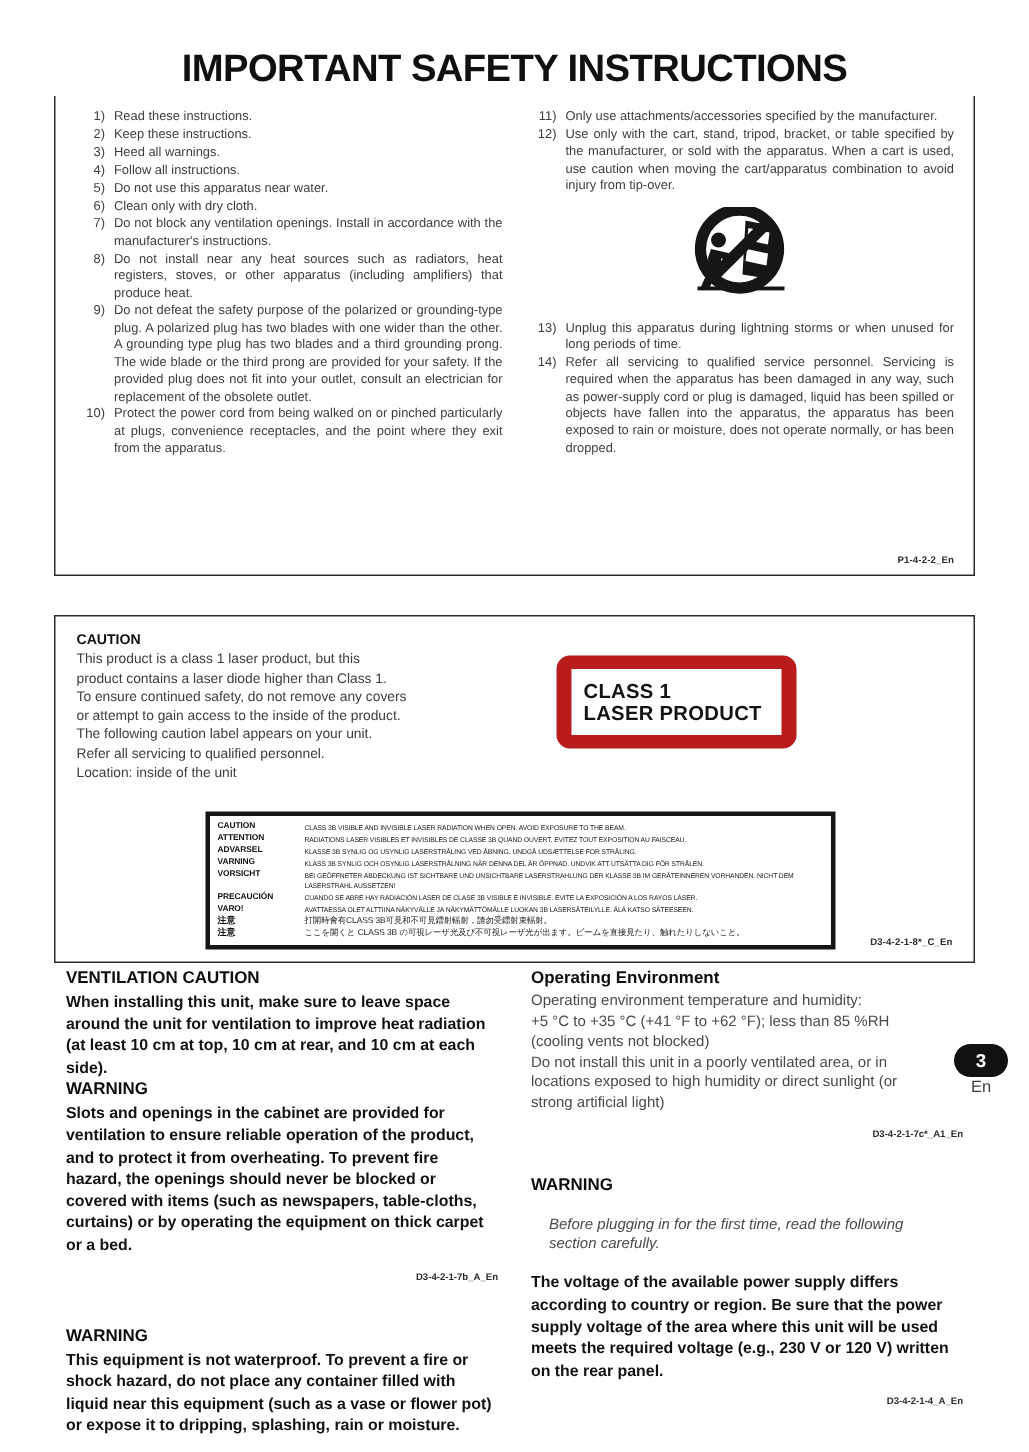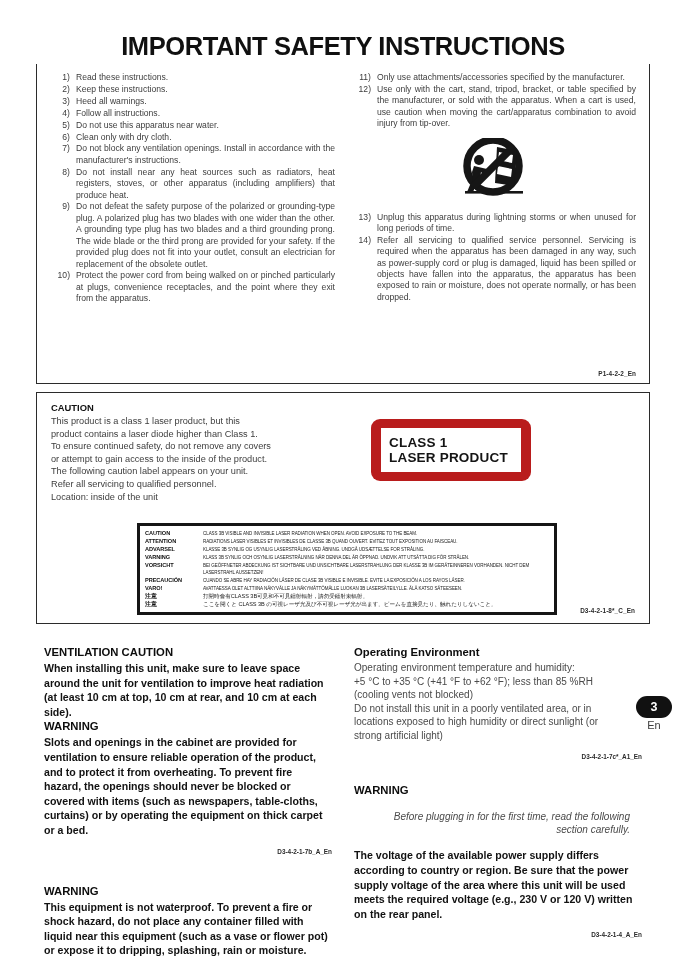--- a/index.html
+++ b/index.html
@@ -108,21 +108,21 @@
     position: absolute;
     right: 0;
     bottom: 0;
     text-align: right;
   }
 
   
   .laser-box {
     position: absolute;
     left: 36px;
-    top: 392px;
+    top: 410px;
     width: 614px;
     height: 232px;
     border: 1.4px solid #2b2b2b;
     box-sizing: border-box;
     padding-left: 36px;
   }
   .caution-head {
     position: absolute;
     left: 14px;
     top: 9px;
@@ -242,21 +242,20 @@
     line-height: 13.6px;
     color: #4a4a4a;
     margin: 0;
   }
   .bbody-italic {
     font-size: 10px;
     line-height: 13.4px;
     color: #4a4a4a;
     font-style: italic;
     margin: 12px;
-    text-align: right;
   }
   .inline-code {
     font-size: 6.4px;
     font-weight: bold;
     color: #2b2b2b;
     white-space: nowrap;
   }
   .code-line {
     text-align: right;
     margin-top: 2px;

